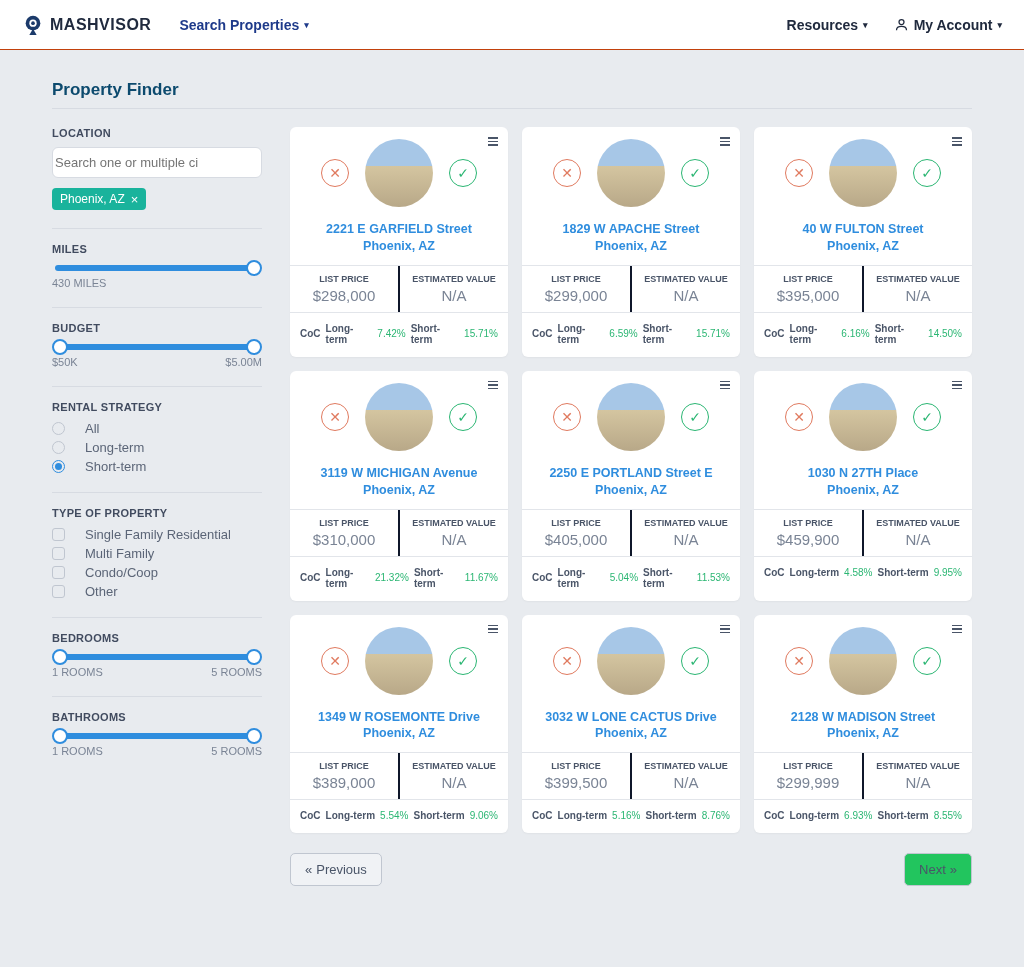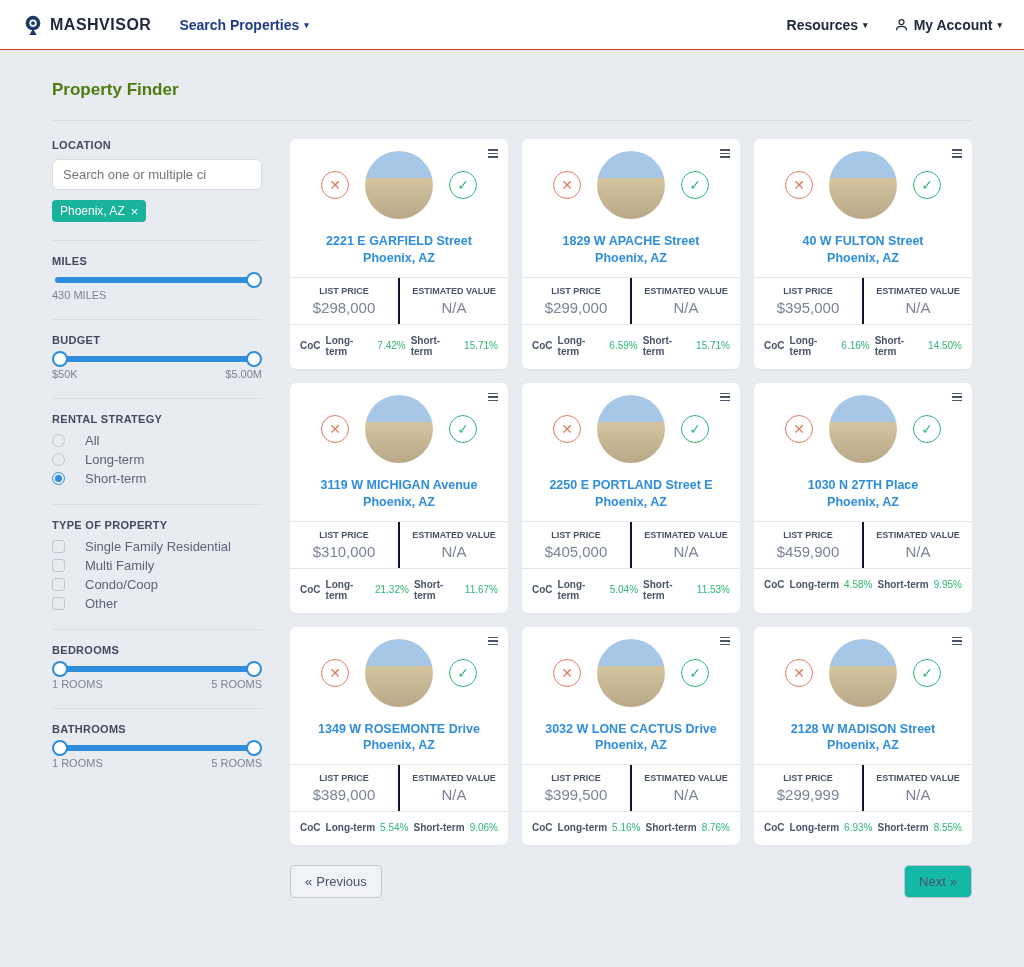--- a/index.html
+++ b/index.html
@@ -5,26 +5,26 @@
 *{box-sizing:border-box;margin:0;padding:0;font-family:-apple-system,BlinkMacSystemFont,"Segoe UI",sans-serif}
 body{background:#e8ebef;color:#384152}
 .topbar{background:#fff;height:50px;display:flex;align-items:center;padding:0 22px;border-bottom:1px solid #c2410c}
 .logo{display:flex;align-items:center;gap:6px;font-weight:800;color:#202a3e;font-size:16px;letter-spacing:0.5px}
 .logo-mark{width:22px;height:22px}
 .navlink{margin-left:28px;color:#1e3a8a;font-size:14px;font-weight:600;display:flex;align-items:center;gap:5px;cursor:pointer}
 .topright{margin-left:auto;display:flex;gap:26px;color:#202a3e;font-size:14px;font-weight:600}
 .topright>div{display:flex;align-items:center;gap:5px;cursor:pointer}
 .caret{font-size:9px}
 .wrap{max-width:1000px;margin:0 auto;padding:20px 40px 40px}
-.page-title{color:#4d7c0f;font-size:17px;font-weight:600;margin:10px 0 20px}
+.page-title{color:#0c4a6e;font-size:17px;font-weight:600;margin:10px 0 8px}
 .hr{border-top:1px solid #d7dbe2;margin-bottom:18px}
 .layout{display:flex;gap:28px}
 .side{width:210px;flex:none;color:#414b5f}
 .sec-label{font-weight:800;font-size:11px;letter-spacing:0.3px;color:#414b5f;margin-bottom:8px;text-transform:uppercase}
-.loc-input{width:100%;border:1px solid #d7dbe2;border-radius:6px;padding:7px 10px;font-size:13px;color:#6b7280;margin-bottom:10px;background:#fff}
+.loc-input{width:100%;border:1px solid #d7dbe2;border-radius:6px;padding:7px 2px;font-size:13px;color:#6b7280;margin-bottom:10px;background:#fff}
 .chip{display:inline-flex;align-items:center;gap:6px;background:#19b39c;color:#fff;font-size:12px;padding:4px 8px;border-radius:4px;font-weight:500}
 .chip .x{cursor:pointer;font-size:13px;line-height:1}
 .sec-hr{border-top:1px solid #d7dbe2;margin:18px 0 14px}
 .slider{position:relative;height:6px;background:#2f8dde;border-radius:3px;margin:10px 3px 6px}
 .slider.double{background:#2f8dde}
 .knob{position:absolute;top:-5px;width:16px;height:16px;border:2px solid #2f8dde;background:#fff;border-radius:50%}
 .knob.l{left:-3px}.knob.r{right:-3px}
 .rng{display:flex;justify-content:space-between;font-size:11px;color:#7a8495;font-weight:500}
 .radio,.check{display:flex;align-items:center;gap:20px;font-size:13px;color:#5b6577;margin:4px 0;cursor:pointer}
 .radio .dot{width:13px;height:13px;border:1.5px solid #c0c6d0;border-radius:50%;display:flex;align-items:center;justify-content:center}
@@ -44,21 +44,21 @@
 .addr a{color:#2f8dde;text-decoration:none;display:block;line-height:1.35}
 .stats{display:flex;border-top:1px solid #e2e5ea;border-bottom:1px solid #e2e5ea}
 .stat{flex:1;text-align:center;padding:8px 4px}
 .stat:first-child{border-right:2px solid #0f172a}
 .stat-l{font-size:9px;font-weight:800;color:#4a5568;text-transform:uppercase;margin-bottom:3px}
 .stat-v{font-size:15px;color:#7a8495;font-weight:500}
 .coc{padding:10px 10px 2px;font-size:10px;font-weight:700;color:#4a5568;display:flex;gap:5px;justify-content:space-between;align-items:center}
 .coc .pct{color:#2bb673;font-weight:400}
 .pager{grid-column:1/-1;display:flex;justify-content:space-between;margin-top:6px}
 .pg-btn{border:1px solid #c0c6d0;background:#f0f2f5;border-radius:5px;padding:8px 14px;font-size:13px;color:#4a5568;font-weight:500;cursor:pointer;display:flex;align-items:center;gap:4px}
-.pg-btn.next{background:#14b8a6}
+.pg-btn.next{background:#22c55e}
 </style>
 </head>
 <body>
 
 <div class="topbar">
   <div class="logo">
     <svg class="logo-mark" viewBox="0 0 24 24">
         <circle cx="12" cy="10" r="8" fill="#1b3a6a"></circle>
         <circle cx="12" cy="10" r="4" fill="#fff"></circle>
         <circle cx="12" cy="10" r="2" fill="#1b3a6a"></circle>

